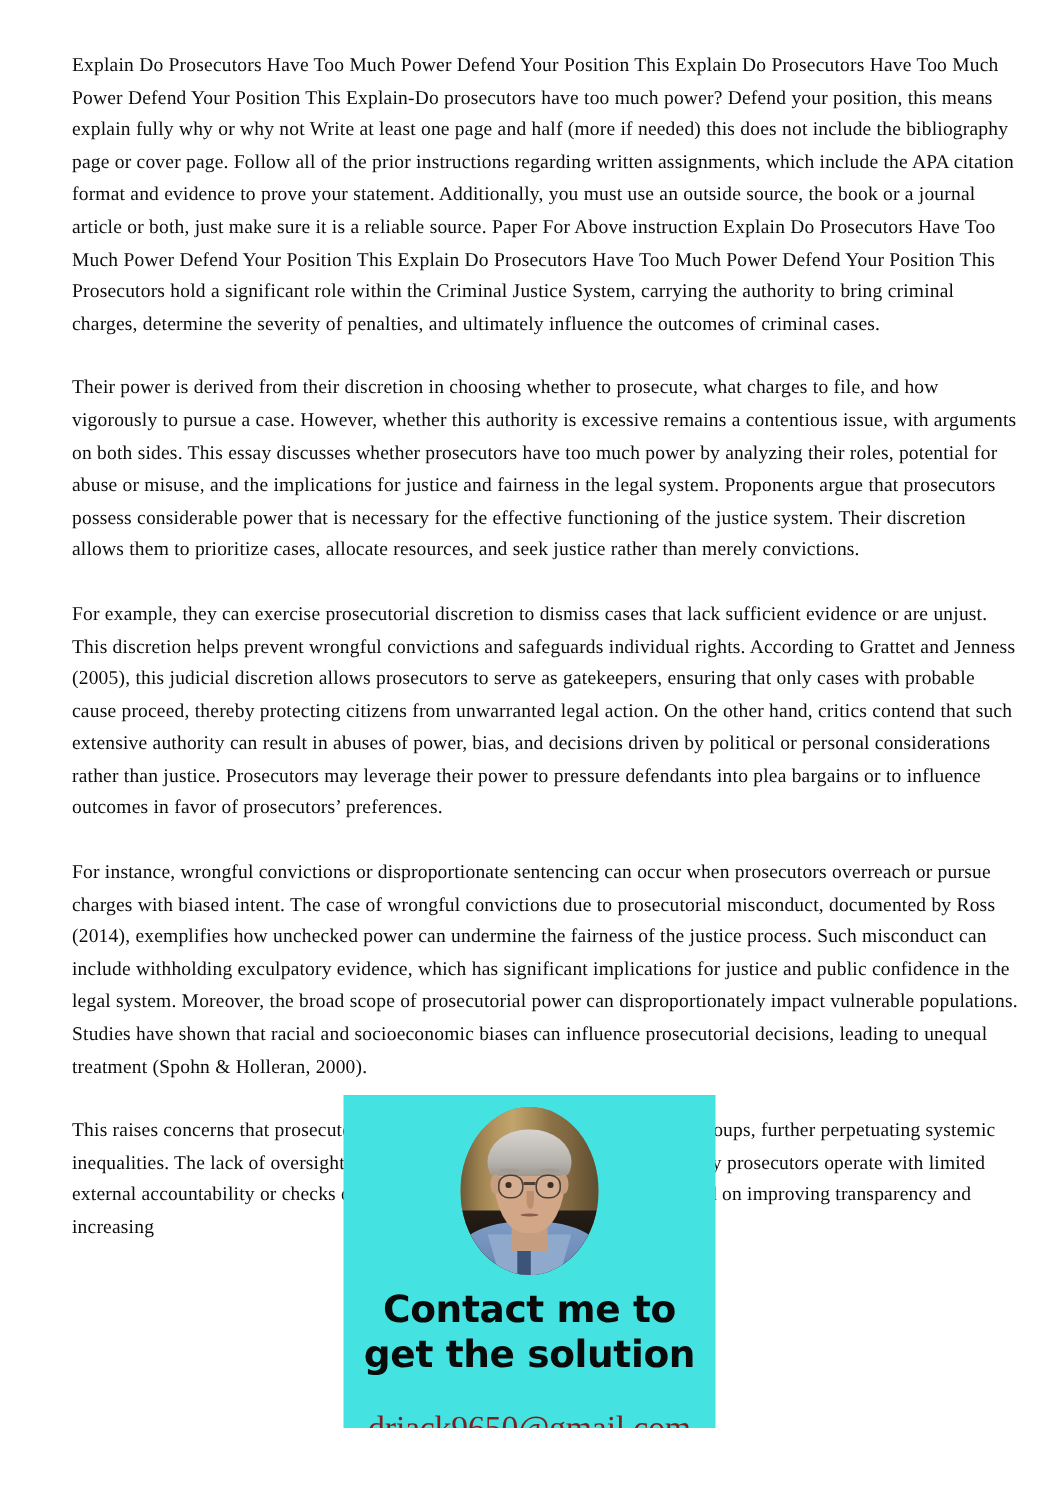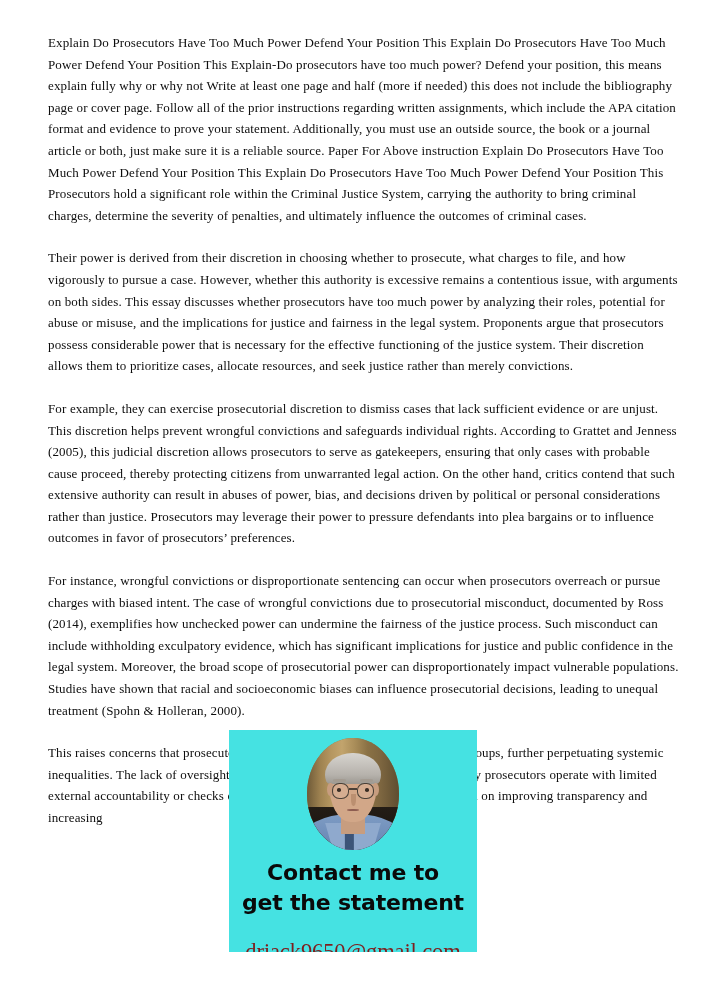--- a/index.html
+++ b/index.html
@@ -193,21 +193,21 @@
   }
 
   #contact-lines {
     margin-top: 8px;
     text-align: center;
     width: 100%;
   }
   .contact-line {
     font-family: "DejaVu Sans", "Liberation Sans", sans-serif;
     font-weight: bold;
-    font-size: 22px;
+    font-size: 25px;
     line-height: 30px;
     color: #0a0a0a;
     letter-spacing: -0.01em;
   }
   #contact-email {
     font-family: "Liberation Serif", "DejaVu Serif", serif;
     font-weight: normal;
     font-size: 22.5px;
     line-height: 30px;
     color: #7f1d1d;
@@ -249,19 +249,19 @@
       <div class="av-glass-r"></div>
       <div class="av-bridge"></div>
       <div class="av-eye-l"></div>
       <div class="av-eye-r"></div>
       <div class="av-nose"></div>
       <div class="av-mouth"></div>
     </div>
 
     <div id="contact-lines">
       <div class="contact-line">Contact me to</div>
-      <div class="contact-line">get the statement</div>
+      <div class="contact-line">get the solution</div>
       <div id="contact-email">drjack9650@gmail.com</div>
     </div>
 
   </div>
 
 </div>
 
 </body></html>

